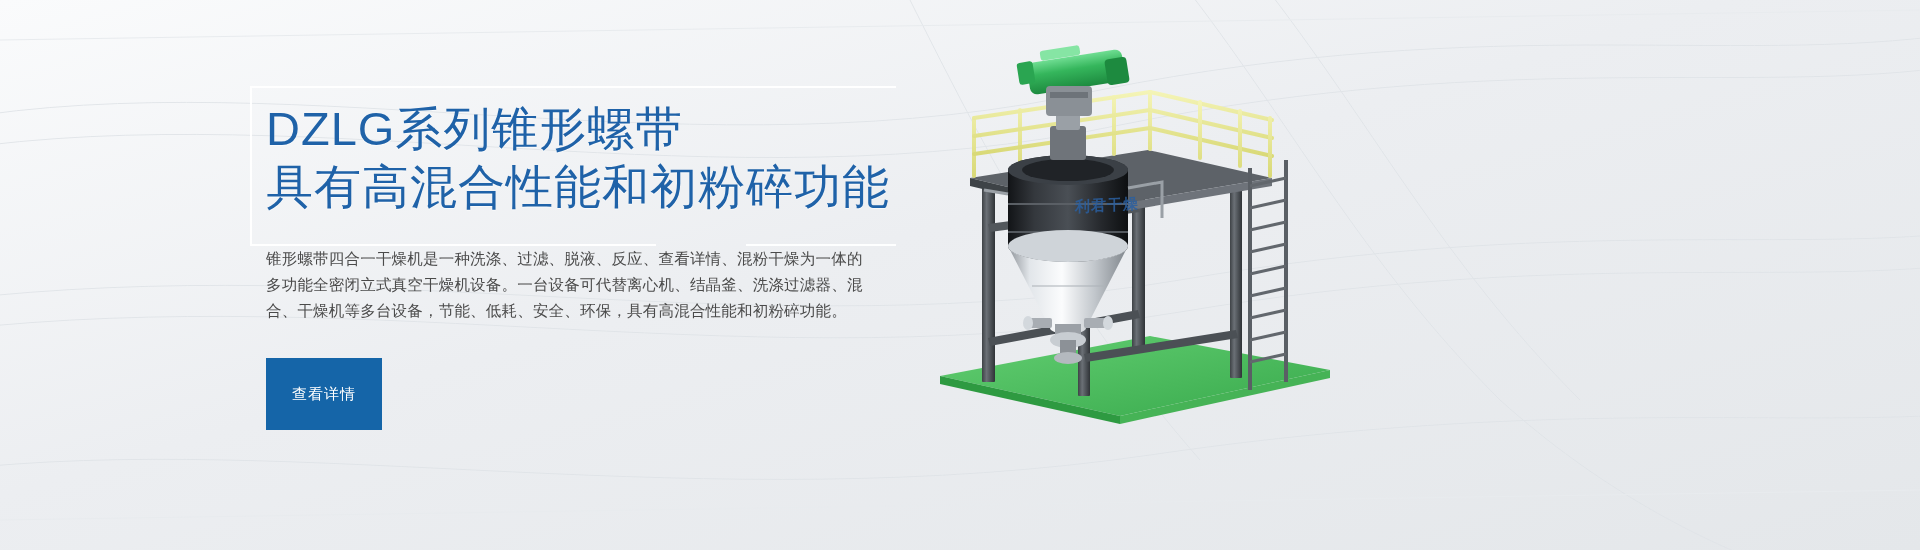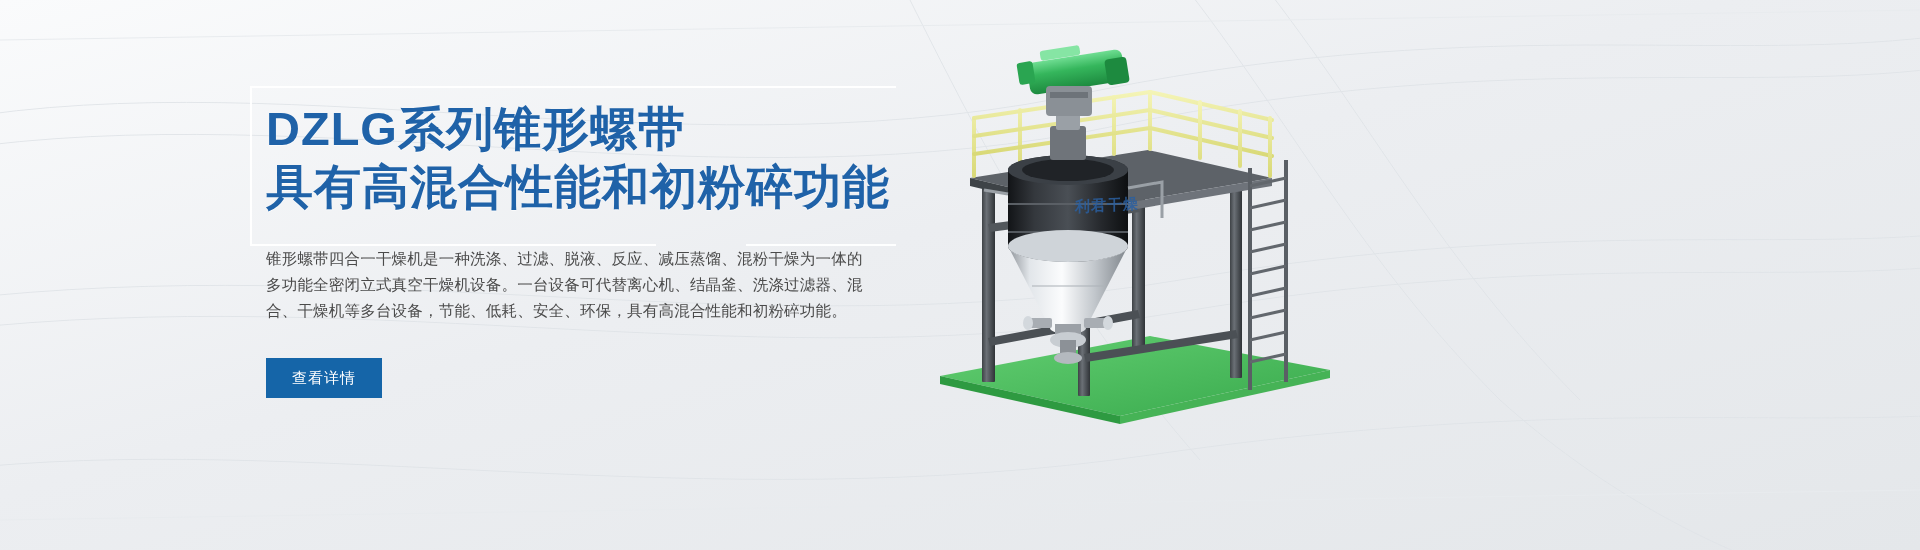--- a/index.html
+++ b/index.html
@@ -35,42 +35,42 @@
   .frame:before{
     content:""; position:absolute; right:-240px; bottom:-2px; width:150px;
     height:2px; background:#ffffff;
   }
   .title {
     position:relative;
     margin:0 0 0 16px;
     padding-top:20px;
     color:#1f62a8;
     font-size:47px;
-    font-weight:bold;
+    font-weight:normal;
     line-height:58px;
     letter-spacing:1px;
     white-space:nowrap;
     text-shadow:0 1px 0 rgba(255,255,255,.6);
   }
   .title .ln { display:block; }
   .desc {
     position:relative;
     margin:30px 0 0 16px;
     width:600px;
     color:#4a4a4a;
     font-size:15.5px;
     line-height:26px;
     letter-spacing:.2px;
   }
   .desc p { margin:0; }
   .cta {
     position:relative;
     display:inline-block;
     margin:34px 0 0 16px;
-    padding:10px 26px;
+    padding:26px 26px;
     background:#1565a8;
     color:#ffffff;
     font-size:15px;
     line-height:20px;
     border:none;
     cursor:pointer;
     letter-spacing:1px;
   }
 
   
@@ -122,21 +122,21 @@
   <div class="content">
 
     <div class="frame"></div>
 
     <h1 class="title">
       <span class="ln">DZLG系列锥形螺带</span>
       <span class="ln">具有高混合性能和初粉碎功能</span>
     </h1>
 
     <div class="desc">
-      <p>锥形螺带四合一干燥机是一种洗涤、过滤、脱液、反应、减压蒸馏、混粉干燥为一体的多功能全密闭立式真空干燥机设备。一台设备可代替离心机、结晶釜、洗涤过滤器、混合、干燥机等多台设备，节能、低耗、安全、环保，具有高混合性能和初粉碎功能。</p>
+      <p>锥形螺带四合一干燥机是一种洗涤、过滤、脱液、反应、查看详情、混粉干燥为一体的多功能全密闭立式真空干燥机设备。一台设备可代替离心机、结晶釜、洗涤过滤器、混合、干燥机等多台设备，节能、低耗、安全、环保，具有高混合性能和初粉碎功能。</p>
     </div>
 
     <button class="cta">查看详情</button>
   </div>
 
   <div class="machine">
     <svg viewBox="0 0 520 420">
       <defs>
         <linearGradient id="steelv" x1="0" y1="0" x2="1" y2="0">
           <stop offset="0%" stop-color="#8d9298"></stop>

